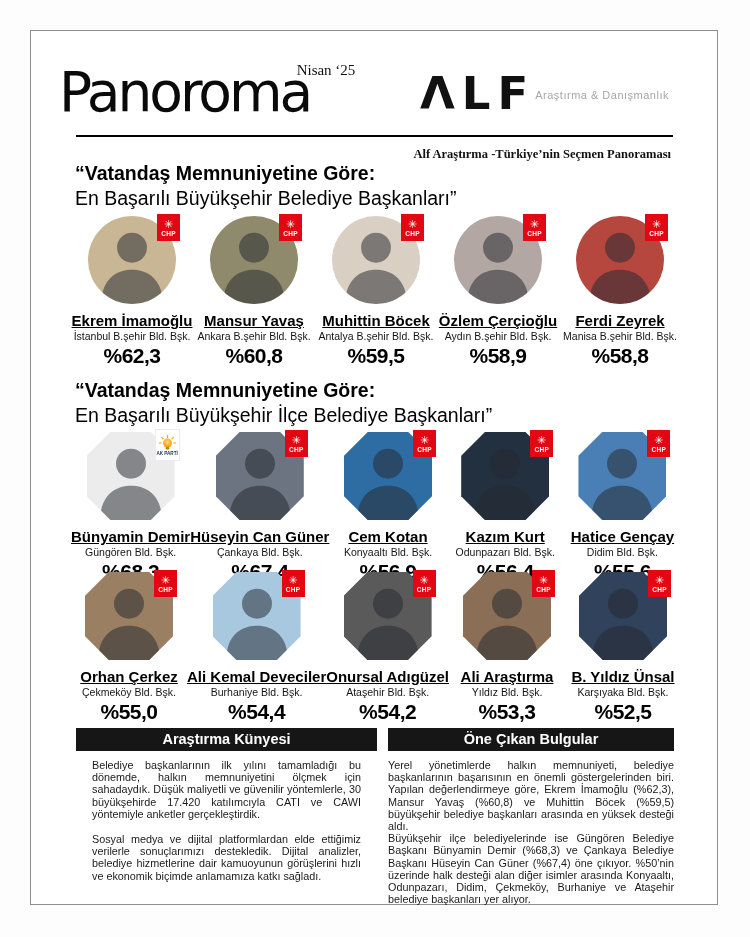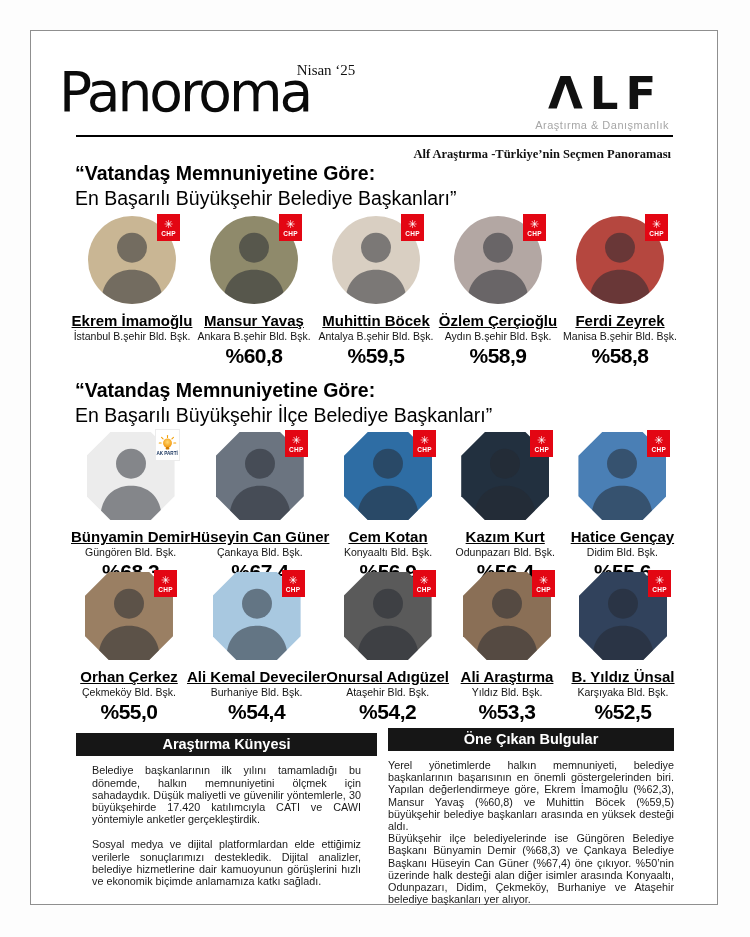--- a/index.html
+++ b/index.html
@@ -7,21 +7,21 @@
   body{width:750px;height:937px;background:#fdfdfd;position:relative;overflow:hidden;
        font-family:"Liberation Sans",sans-serif;color:#000;}
   .page{position:absolute;left:30px;top:30px;width:686px;height:873px;
         border:1px solid #8f8f8f;background:#fff;}
 
   
   #issue{position:absolute;left:220px;top:31px;width:150px;text-align:center;
          font-family:"Liberation Serif",serif;font-size:15px;color:#111;}
   #masthead{position:absolute;left:28px;top:34px;font-family:"DejaVu Sans",sans-serif;
             font-weight:normal;font-size:55px;line-height:1;letter-spacing:-3px;color:#0a0a0a;}
-  #logo{position:absolute;right:48px;top:40px;display:flex;flex-direction:column;align-items:center;}
+  #logo{position:absolute;right:48px;top:40px;display:flex;flex-direction:row;align-items:center;}
   #logo .logo-text{font-family:"DejaVu Sans",sans-serif;font-weight:bold;font-size:45px;
                    line-height:1;letter-spacing:7px;padding-left:7px;color:#111;}
   #logo .logo-sub{font-size:11px;color:#a6a6a6;margin-top:3px;letter-spacing:.5px;}
   #rule{position:absolute;left:45px;top:104px;width:597px;height:2px;background:#000;}
   #tagline{position:absolute;right:46px;top:116px;font-family:"Liberation Serif",serif;
            font-weight:bold;font-size:12.5px;color:#111;}
 
   
   .sec-title{position:absolute;left:44px;font-size:19.5px;line-height:25px;color:#000;}
   .sec-title .t1{font-weight:bold;}
@@ -45,21 +45,21 @@
   .badge-chp{background:#e30613;height:27px;gap:0;}
   .badge-chp .emb{color:#fff;font-size:11px;line-height:11px;}
   .badge-chp .lbl{color:#fff;font-size:6.5px;font-weight:bold;letter-spacing:.3px;line-height:7px;}
   .badge-akp{background:#fff;height:30px;box-shadow:0 0 0 1px #ececec;}
   .badge-akp .lbl{color:#16325c;font-size:4.6px;font-weight:bold;line-height:5px;}
   .m-name{font-weight:bold;font-size:15px;margin-top:8px;white-space:nowrap;text-decoration:underline;}
   .m-role{font-size:10.5px;margin-top:1px;white-space:nowrap;color:#141414;}
   .m-score{font-weight:bold;font-size:21px;margin-top:2px;letter-spacing:-.5px;}
 
   
-  #boxes{position:absolute;left:45px;top:697px;width:598px;display:flex;gap:11px;align-items:center;}
+  #boxes{position:absolute;left:45px;top:697px;width:598px;display:flex;gap:11px;}
   .box-left{width:301px;}
   .box-right{width:286px;}
   .box-hdr{background:#161616;color:#fff;font-weight:bold;font-size:14.5px;
            text-align:center;padding:3px 0 4px;}
   .box-body{margin-top:8px;font-size:10.8px;line-height:12.2px;text-align:justify;color:#1a1a1a;}
   .box-left .box-body p{margin:0 16px 13px;}
   .box-right .box-body p{margin:0;}
 </style>
 </head>
 <body>
@@ -90,20 +90,21 @@
               <path d="M15 100 C15 72 32 61 50 61 C68 61 85 72 85 100 Z"></path>
             </svg>
         </div>
         <div class="badge badge-chp">
           <span class="emb">✳</span>
           <span class="lbl">CHP</span>
         </div>
       </div>
       <div class="m-name">Ekrem İmamoğlu</div>
       <div class="m-role">İstanbul B.şehir Bld. Bşk.</div>
+      <div class="m-score">%62,3</div>
     </div>
 
     <div class="card">
       <div class="photo-wrap">
         <div class="photo circle" style="background: rgb(143, 138, 107);">
           <svg class="sil" viewBox="0 0 100 100">
               <circle cx="50" cy="36" r="17"></circle>
               <path d="M15 100 C15 72 32 61 50 61 C68 61 85 72 85 100 Z"></path>
             </svg>
         </div>

